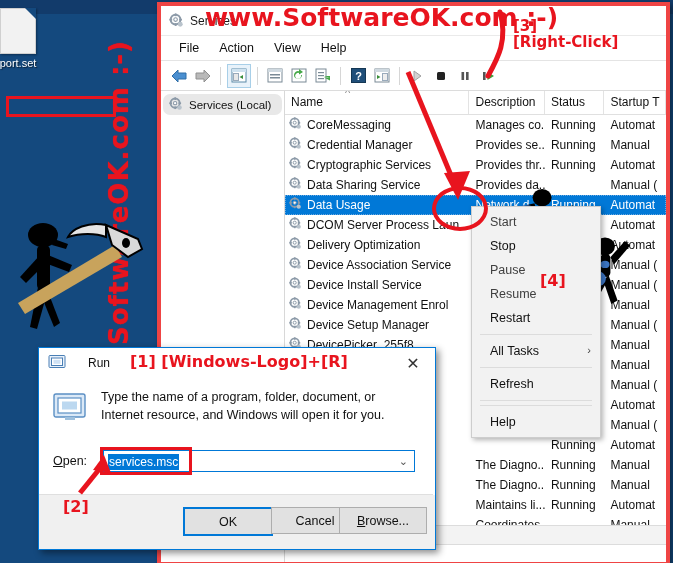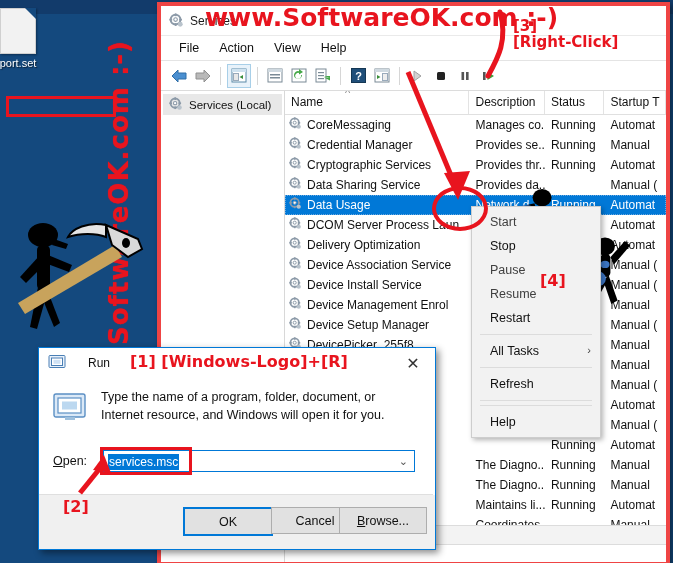--- a/index.html
+++ b/index.html
@@ -99,21 +99,21 @@
 
   
   .content { display: flex; height: 474px; }
   .tree {
     width: 123px; border-right: 1px solid #d8d8d8; background: #fff;
     padding-top: 3px;
   }
   .tree-item {
     display:flex; align-items:center; gap:5px;
     font-size: 11.5px; color:#111; padding: 3px 4px 3px 6px;
-    background: #e8e8e8; margin: 0 2px;
+    background: #e8e8e8; margin: 0 2px; border-radius: 7px;
   }
 
   .listpane { flex: 1; position: relative; background: #fff; overflow:hidden; }
 
   .hdr {
     display: flex; height: 23px; border-bottom: 1px solid #e0e0e0;
     background: #fff; position: relative;
   }
   .hdr > div {
     font-size: 12px; color: #111; padding: 4px 0 0 6px;

